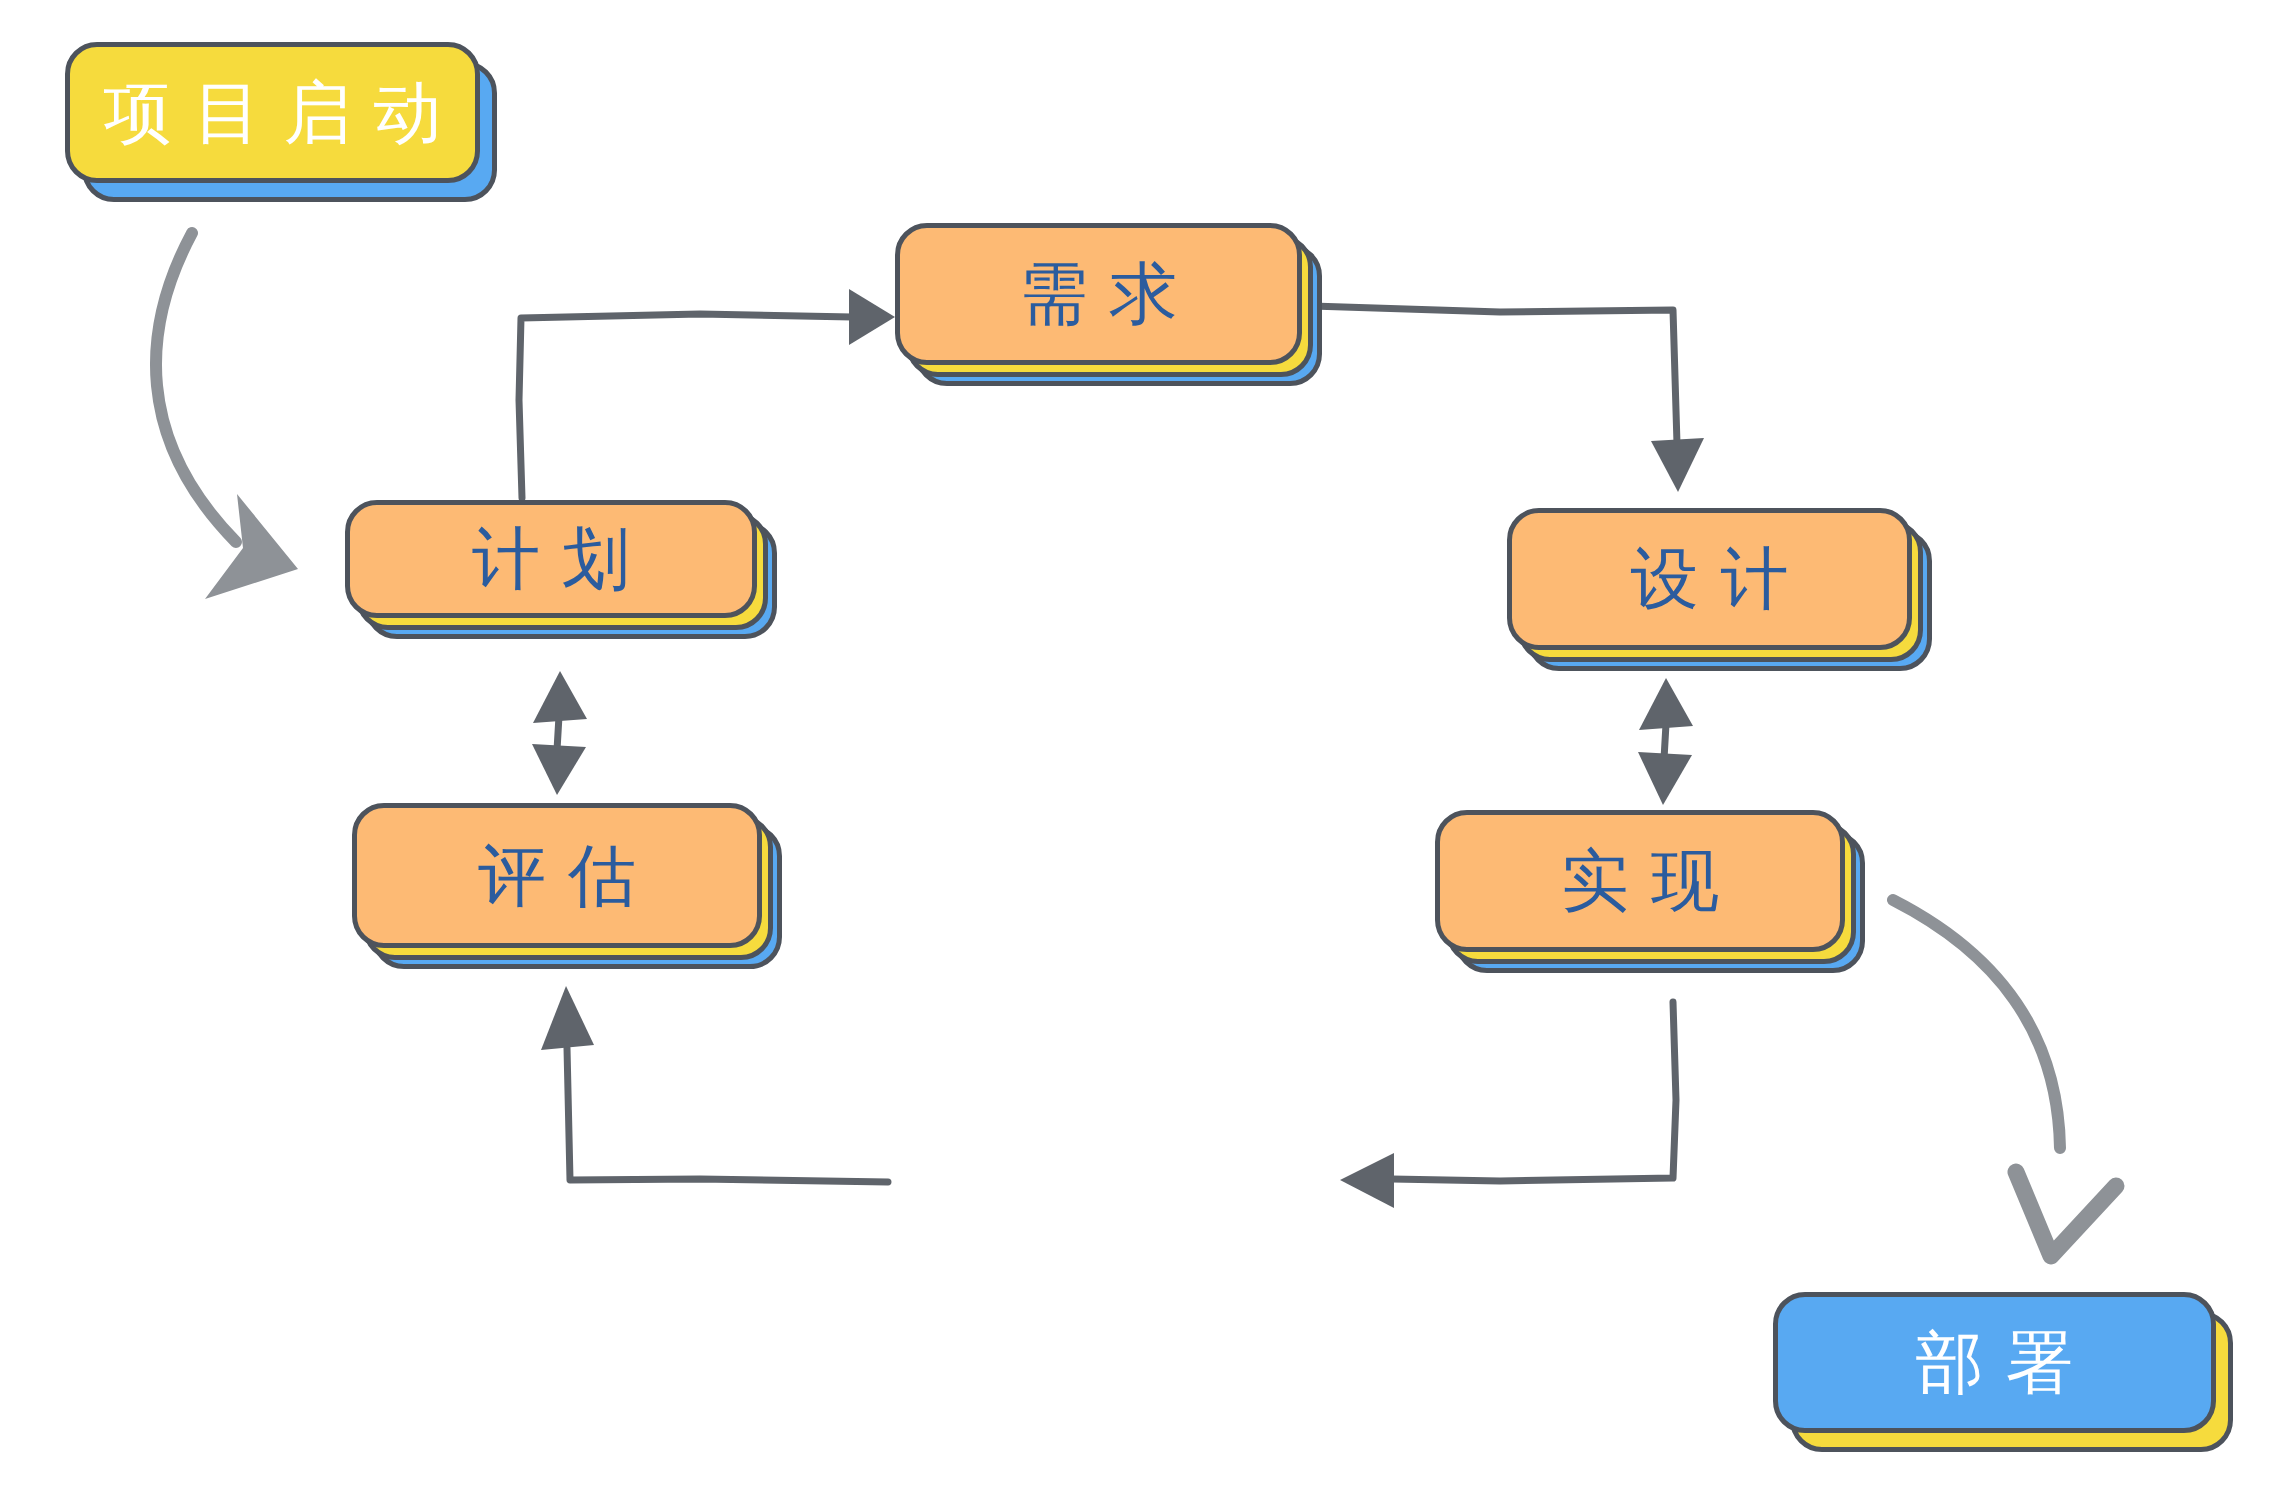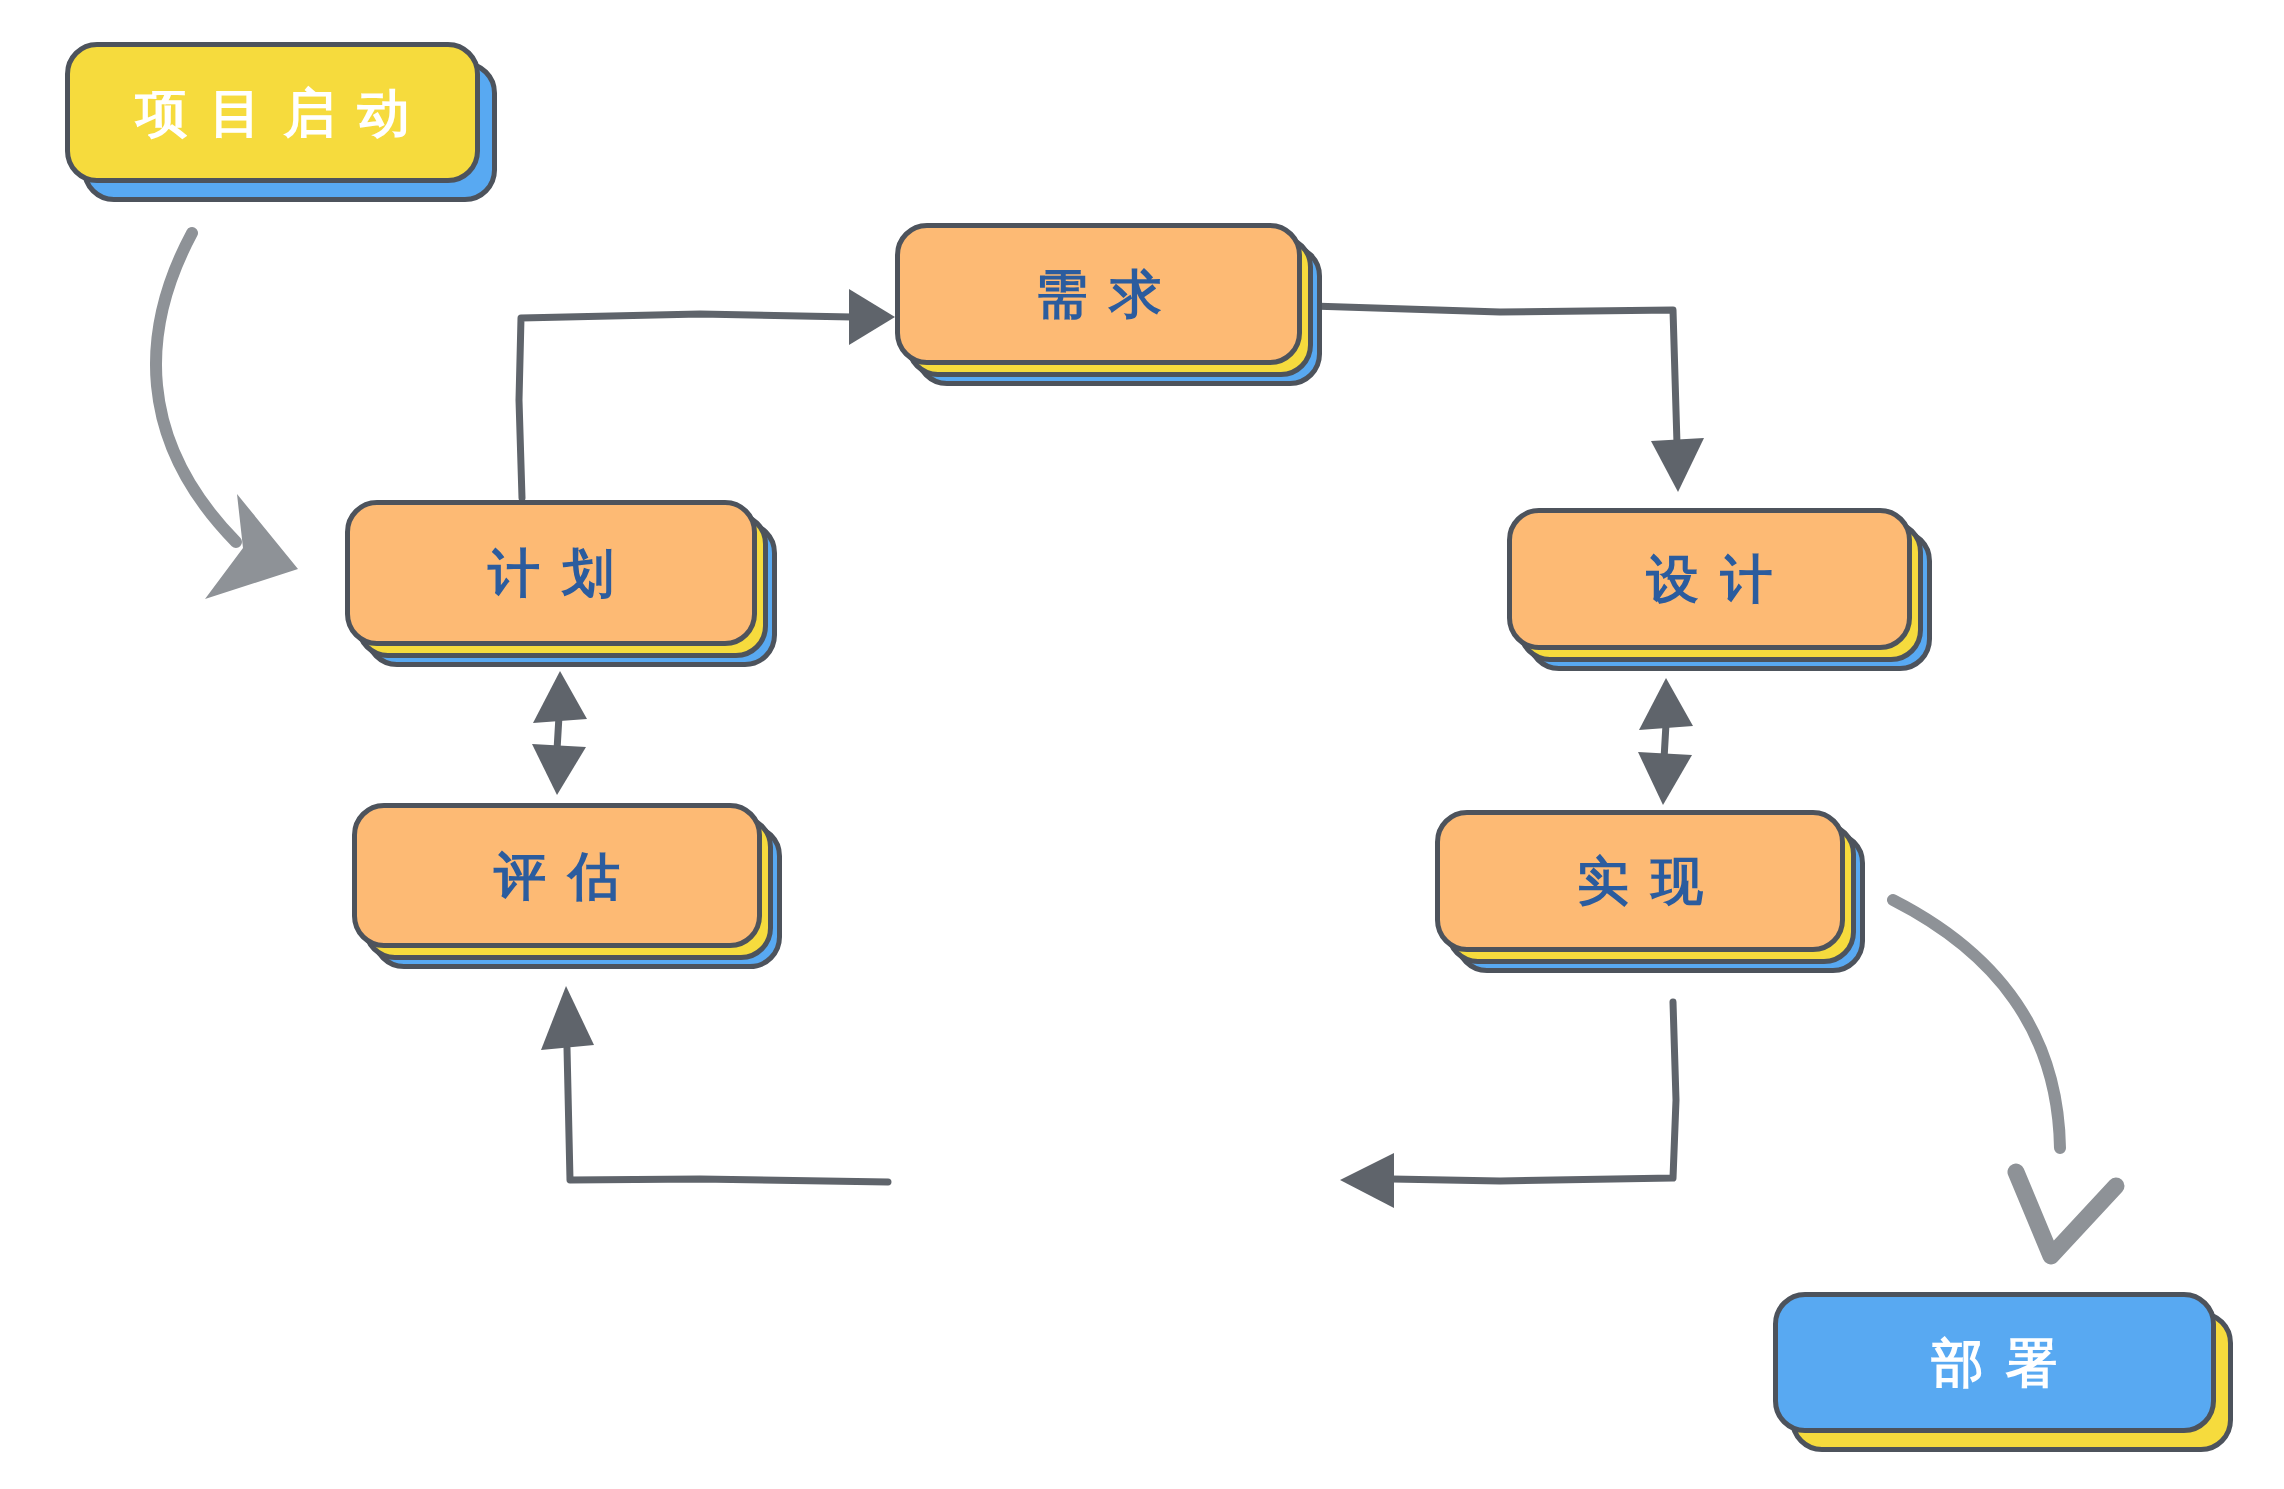--- a/index.html
+++ b/index.html
@@ -29,27 +29,27 @@
   .node.white .shadow-far{background:var(--blue);}
   .node.white .face{background:#fdba74;}
   .node.white .label{color:var(--text-blue);}
   .node.yellow .shadow-far{background:var(--blue); transform:translate(17px,19px);}
   .node.yellow .face{background:var(--yellow);}
   .node.yellow .label{color:var(--text-white);}
   .node.blue .shadow-far{background:var(--yellow); transform:translate(17px,19px);}
   .node.blue .face{background:var(--blue);}
   .node.blue .label{color:var(--text-white);}
   .label{
-    font-size:52px; font-weight:bold; letter-spacing:22px; padding-left:22px;
+    font-size:68px; font-weight:normal; letter-spacing:22px; padding-left:22px;
     white-space:nowrap; line-height:1;
   }
   
   #node-start  {left:65px;   top:42px;   width:415px; height:141px;}
   #node-req    {left:895px;  top:223px;  width:407px; height:142px;}
-  #node-plan   {left:345px;  top:500px;  width:412px; height:146px;}
+  #node-plan   {left:345px;  top:500px;  width:412px; height:118px;}
   #node-design {left:1507px; top:508px;  width:405px; height:142px;}
   #node-eval   {left:352px;  top:803px;  width:410px; height:145px;}
   #node-impl   {left:1435px; top:810px;  width:410px; height:142px;}
   #node-test   {left:890px;  top:1105px; width:420px; height:148px;}
   #node-deploy {left:1773px; top:1292px; width:443px; height:141px;}
   .sketch{stroke:var(--arrow-dark); stroke-width:7; fill:none; stroke-linecap:round; stroke-linejoin:round;}
   .head{fill:var(--arrow-dark); stroke:none;}
   .brush{stroke:var(--arrow-light); stroke-width:12; fill:none; stroke-linecap:round;}
   .brush-head{fill:var(--arrow-light); stroke:none;}
   .brush-v{stroke:var(--arrow-light); stroke-width:17; fill:none; stroke-linecap:round; stroke-linejoin:round;}

